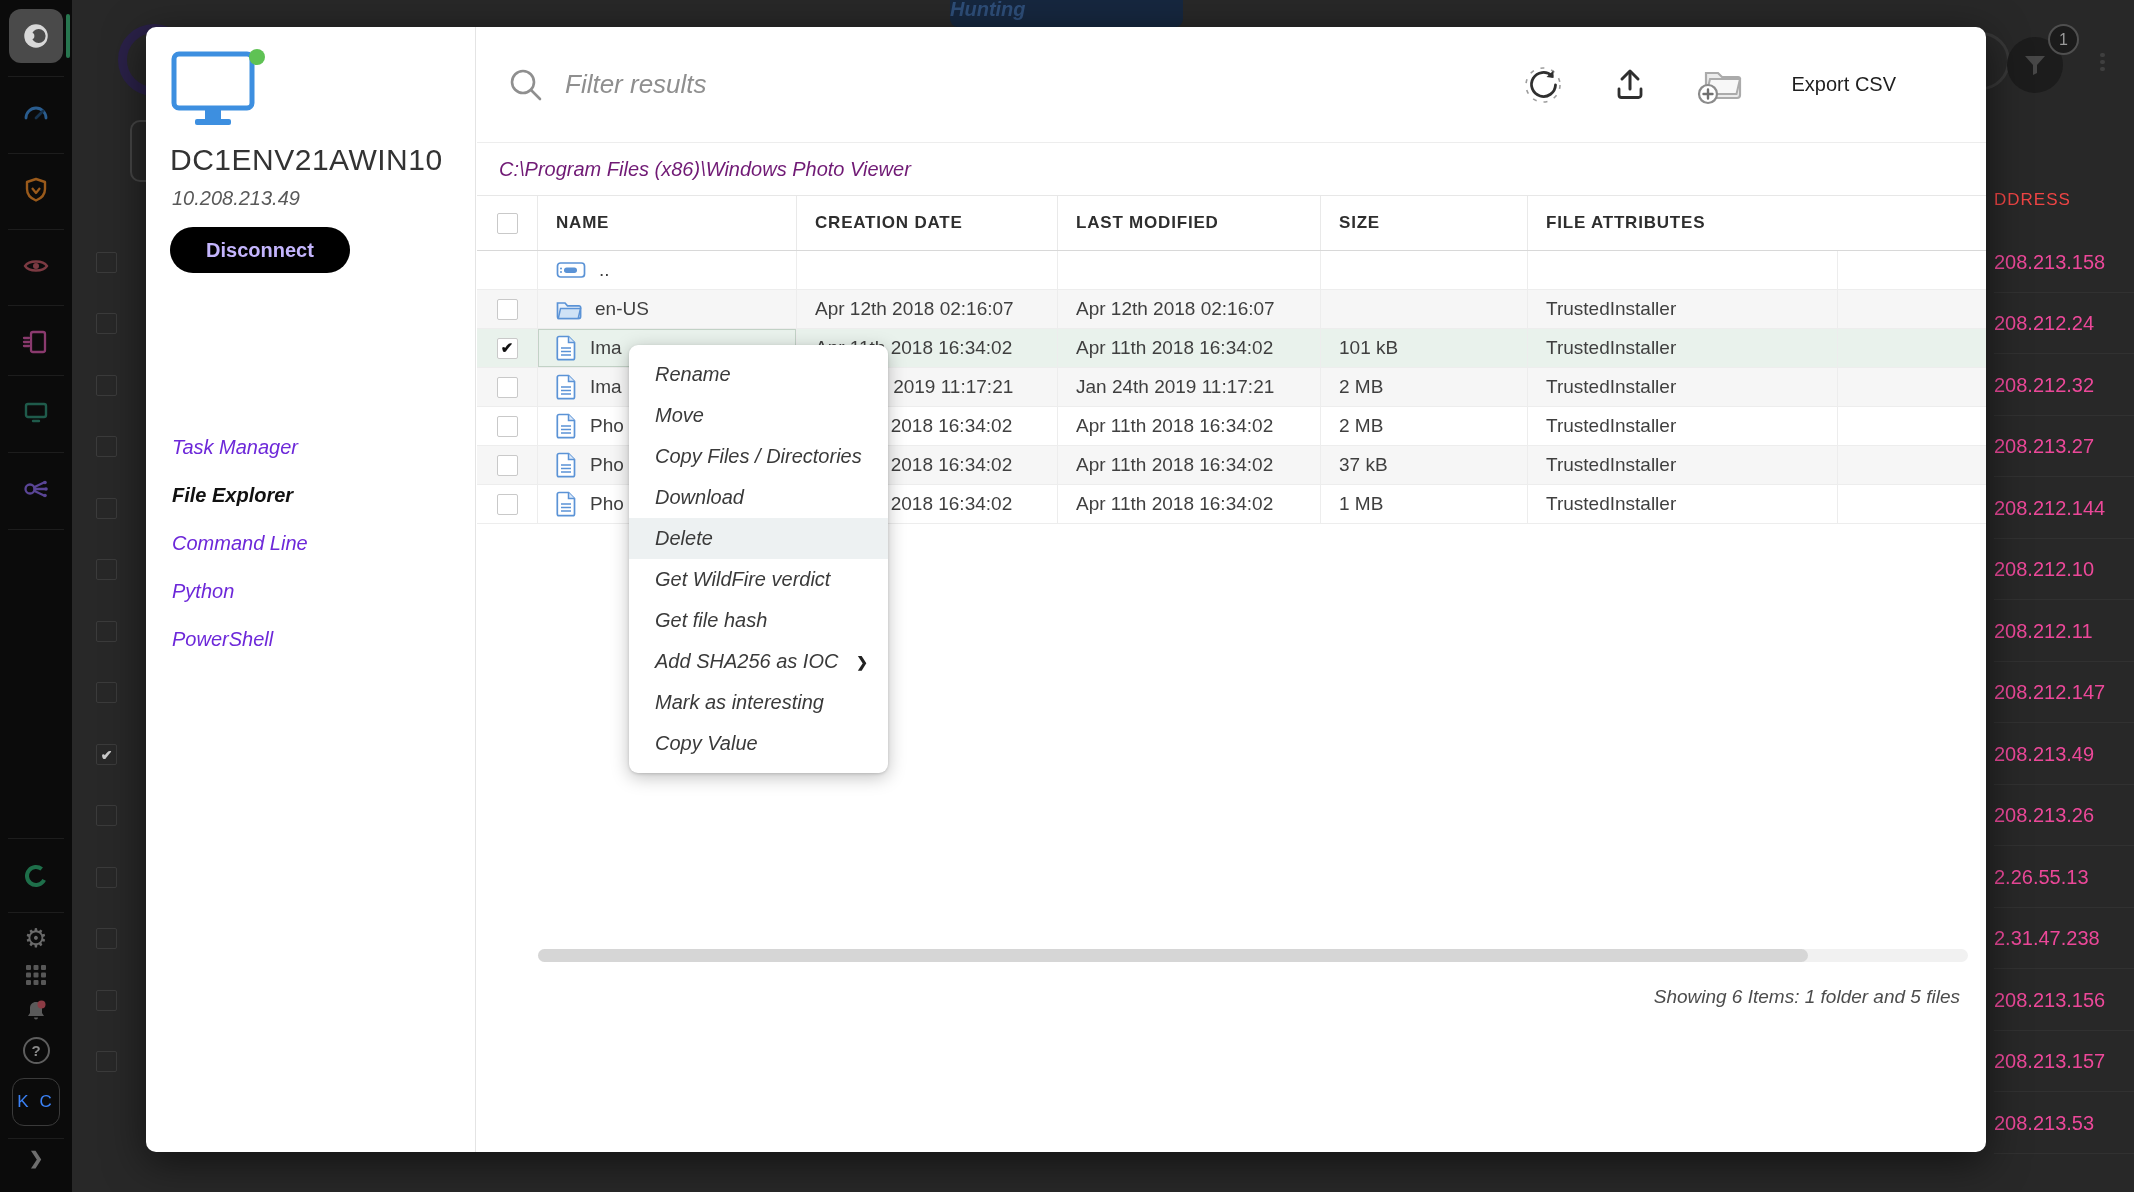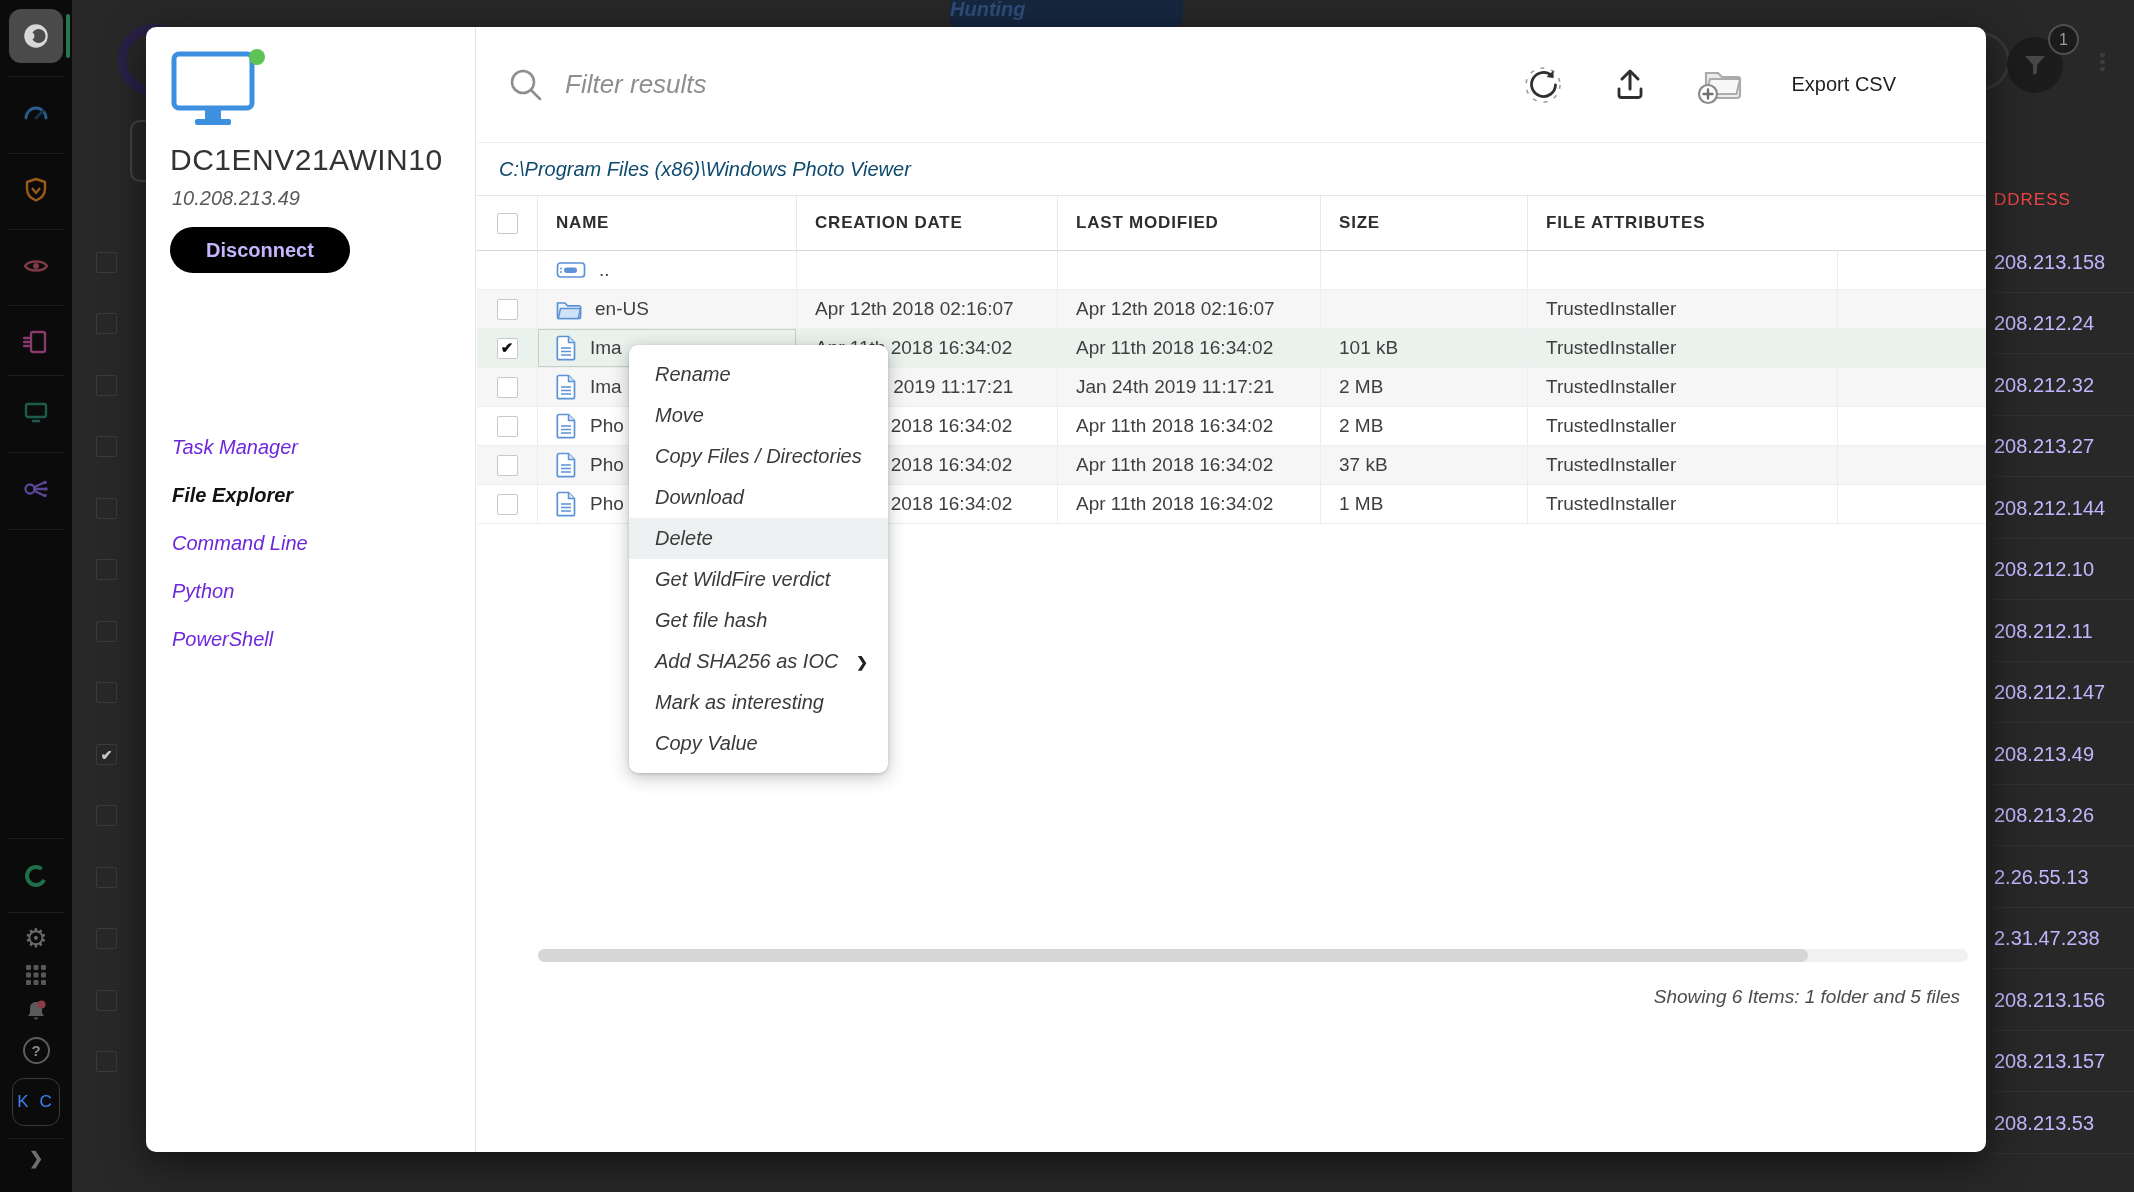--- a/index.html
+++ b/index.html
@@ -24,21 +24,21 @@
                color:#2e4e79; font-size:20px; font-weight:700; font-style:italic; }
   .bg-filter-circle { position:absolute; left:2007px; top:37px; width:56px; height:56px; border-radius:50%; background:#1c1c1c; display:flex; align-items:center; justify-content:center; }
   .bg-badge { position:absolute; left:2048px; top:24px; width:31px; height:31px; border-radius:50%; background:#1b1b1b; border:2px solid #4f4f4f;
               color:#9a9a9a; font-size:16px; display:flex; align-items:center; justify-content:center; }
   .bg-kebab { position:absolute; left:2100px; top:50px; }
   .bg-arc { position:absolute; left:1952px; top:32px; width:58px; height:58px; border-radius:50%; border:3px solid #383838; }
   .bg-logo-arc { position:absolute; left:118px; top:24px; width:72px; height:72px; border-radius:50%; border:9px solid #2a2148; }
   .bg-btn-frag { position:absolute; left:130px; top:120px; width:60px; height:62px; border:2.5px solid #464646; border-radius:10px; }
   .bg-chk { position:absolute; left:96px; width:21px; height:21px; border:1.5px solid #3b3b3b; border-radius:2px;
             color:#c9c9c9; font-size:14px; font-weight:700; display:flex; align-items:center; justify-content:center; }
-  .bg-ip { position:absolute; left:1994px; width:140px; height:61px; color:#c4b5fd; font-size:20px; display:flex; align-items:center;
+  .bg-ip { position:absolute; left:1994px; width:140px; height:61px; color:#ec4899; font-size:20px; display:flex; align-items:center;
            border-bottom:1px solid #313131; }
   .bg-ip-header { position:absolute; left:1994px; top:190px; color:#ef4444; font-size:17px; font-weight:400; letter-spacing:1px; }
 
   
   .modal { position:absolute; left:146px; top:27px; width:1840px; height:1125px; background:#ffffff; border-radius:10px;
            box-shadow:0 10px 40px rgba(0,0,0,0.55); z-index:10; }
   .left-panel { position:absolute; left:0; top:0; width:330px; height:1125px; border-right:1px solid #e4e4e4; }
   .host-name { position:absolute; left:24px; top:116px; font-size:30px; color:#333333; letter-spacing:0.5px; }
   .host-ip { position:absolute; left:26px; top:160px; font-size:20px; font-style:italic; color:#595959; }
   .disconnect-btn { position:absolute; left:24px; top:200px; width:180px; height:46px; border:none; border-radius:23px; background:#000000;
@@ -51,21 +51,21 @@
   .search-row { position:absolute; left:0; top:0; width:1509px; height:116px; border-bottom:1px solid #ededed;
                 display:flex; align-items:center; padding:0 44px 0 30px; }
   .filter-input { flex:0 0 560px; border:none; outline:none; font-size:26px; font-style:italic; color:#333; margin-left:20px; font-family:"Liberation Sans",sans-serif; }
   .filter-input::placeholder { color:#8f8f8f; }
   .toolbar { margin-left:auto; display:flex; align-items:center; gap:46px; }
   .tool-btn { background:none; border:none; cursor:pointer; display:flex; align-items:flex-end; }
   .export-label { font-size:20px; color:#1f1f1f; }
   .menu-kebab .kdot { width:4.5px; height:4.5px; border-radius:50%; background:#3d3d3d; margin:3px auto; }
 
   .path-row { position:absolute; left:0; top:116px; width:1509px; height:52px; display:flex; align-items:center; padding-left:22px;
-              font-size:20px; font-style:italic; color:#0c4a6e; }
+              font-size:20px; font-style:italic; color:#701a75; }
 
   .tablewrap { position:absolute; left:0; top:168px; width:1509px; }
   .trow { display:grid; grid-template-columns:61px 259px 261px 263px 207px 310px 1fr; }
   .thead { height:56px; border-top:1px solid #e7e7e7; border-bottom:1px solid #d8d8d8; }
   .th { display:flex; align-items:center; padding-left:18px; font-size:17px; font-weight:700; color:#2e2e2e; letter-spacing:0.8px;
         border-right:1px solid #e9e9e9; overflow:hidden; white-space:nowrap; }
   .td { display:flex; align-items:center; padding-left:18px; font-size:19px; color:#3f3f3f; border-right:1px solid #ededed;
         overflow:hidden; white-space:nowrap; }
   .datarow { height:39px; border-bottom:1px solid #ededed; background:#ffffff; }
   .datarow.alt { background:#f6f6f6; }

